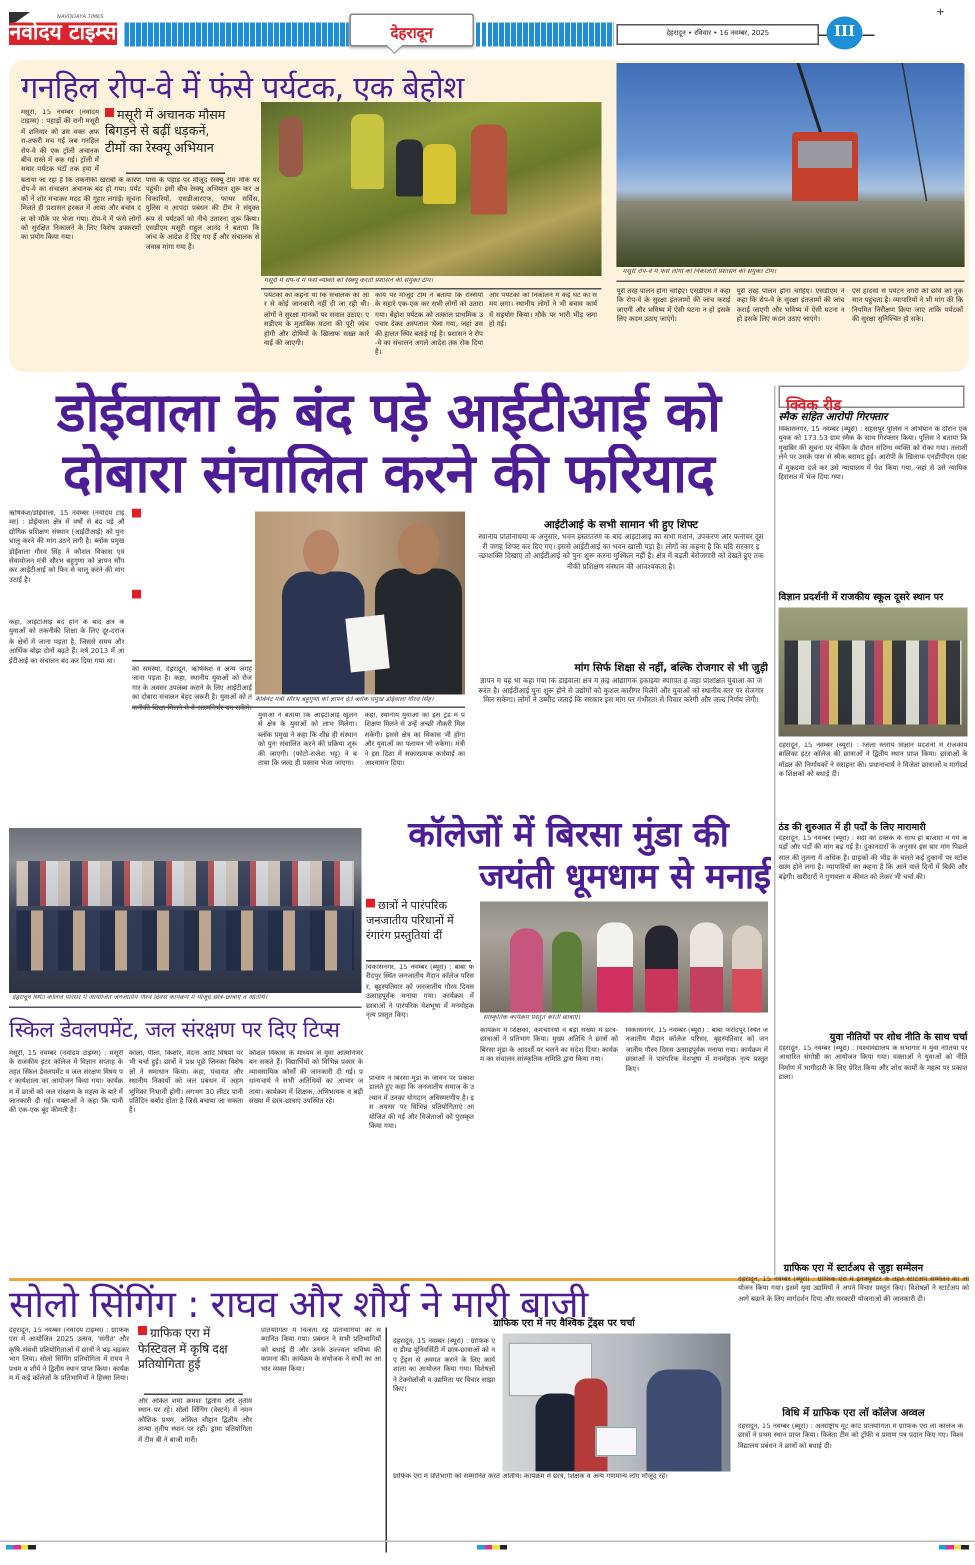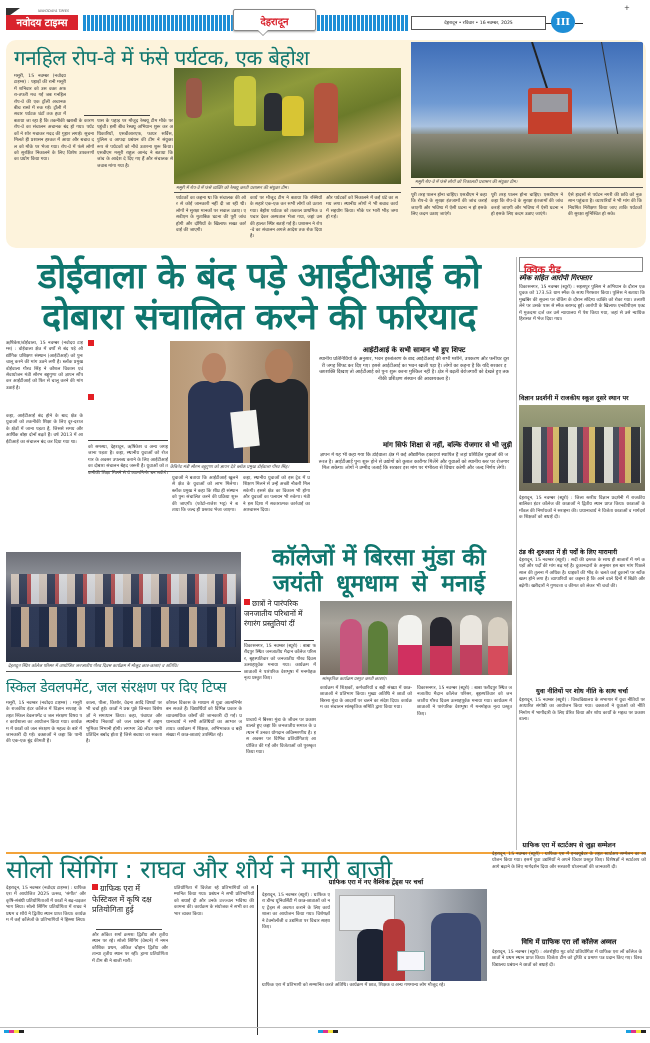--- a/index.html
+++ b/index.html
@@ -1,36 +1,36 @@
 <!DOCTYPE html>
 <html><head>
 <meta charset="utf-8">
 <style>
 *{box-sizing:border-box;margin:0;padding:0}
 html,body{width:650px;height:1043px;overflow:hidden;background:#fff}
 body{font-family:"DejaVu Sans","Liberation Sans",sans-serif;color:#111;position:relative}
 .abs{position:absolute}
 .txt{font-size:4.6px;line-height:6.4px;color:#333;text-align:justify;overflow:hidden;word-break:break-all}
 .cap{font-size:4.4px;color:#444;font-style:italic;line-height:6px;white-space:nowrap;overflow:hidden}
-.hl{font-family:"DejaVu Sans",sans-serif;font-weight:bold;color:#0f766e;white-space:nowrap;overflow:hidden}
+.hl{font-family:"DejaVu Sans",sans-serif;font-weight:bold;color:#4c1d95;white-space:nowrap;overflow:hidden}
 .kicker{font-size:8.5px;line-height:11px;color:#222;font-family:"DejaVu Sans Condensed","DejaVu Sans",sans-serif}
 .kicker .sq{display:inline-block;width:6px;height:6px;background:#e31e24;margin-right:2px;vertical-align:1px}
 .sub{font-size:7px;font-weight:bold;color:#111;line-height:9px;white-space:nowrap;overflow:hidden;text-align:center}
 .photo{overflow:hidden}
 .hr{background:#555;height:1px}
 
 .stripe{background:repeating-linear-gradient(90deg,#1e8ed6 0 3px,#fff 3px 4px);height:16px}
 </style>
 </head>
 <body>
 
 <div class="abs" style="left:0;top:0;width:650px;height:38px;">
   <div class="abs" style="left:38px;top:9px;font-size:3.5px;color:#555;font-style:italic;">NAVODAYA TIMES</div>
   <div class="abs" style="left:6px;top:8px;width:14px;height:10px;background:#333;clip-path:polygon(0 0,100% 0,0 100%);"></div>
-  <div class="abs" style="left:6px;top:15px;width:72px;height:15px;background:#d9232d;color:#fff;font-weight:bold;font-size:10px;line-height:15px;text-align:center;white-space:nowrap;">
+  <div class="abs" style="left:6px;top:15px;width:72px;height:15px;background:#d9232d;color:#fff;font-weight:bold;font-size:14px;line-height:15px;text-align:center;white-space:nowrap;">
     <span>नवोदय टाइम्स</span>
   </div>
   <div class="abs stripe" style="left:83px;top:15px;width:150px;"></div>
   <div class="abs" style="left:233px;top:9px;width:83px;height:22px;background:#fff;border:1px solid #888;border-radius:2px;box-shadow:0 1px 2px #aaa;text-align:center;">
     <span style="color:#d9232d;font-weight:bold;font-size:10px;line-height:20px;">देहरादून</span>
   </div>
   <div class="abs" style="left:258px;top:30px;width:0;height:0;border-left:5px solid transparent;border-right:5px solid transparent;border-top:5px solid #fff;filter:drop-shadow(0 1px 0 #888);"></div>
   <div class="abs stripe" style="left:317px;top:15px;width:92px;"></div>
   <div class="abs" style="left:411px;top:16px;width:135px;height:14px;border:1px solid #555;font-size:4.6px;line-height:12px;text-align:center;color:#222;white-space:nowrap;overflow:hidden;">
     <span>देहरादून • रविवार • 16 नवम्बर, 2025</span>
@@ -40,20 +40,23 @@
     <span>III</span>
   </div>
   <div class="abs" style="left:575px;top:23px;width:8px;height:1px;background:#333;"></div>
   <div class="abs" style="left:624px;top:4px;font-size:7px;color:#333;">+</div>
 </div>
 
 <div class="abs" style="left:6px;top:40px;width:640px;height:208px;background:#fdf3dc;border-radius:10px;overflow:hidden;">
   <div class="abs hl" style="left:8px;top:5px;width:312px;font-size:20.5px;font-weight:normal;line-height:26px;letter-spacing:-0.3px;">गनहिल रोप-वे में फंसे पर्यटक, एक बेहोश</div>
 
   <div class="abs txt" style="left:8px;top:33px;width:52px;height:43px;">मसूरी, 15 नवम्बर (नवोदय टाइम्स) : पहाड़ों की रानी मसूरी में शनिवार को उस वक्त अफरा-तफरी मच गई जब गनहिल रोप-वे की एक ट्रॉली अचानक बीच रास्ते में रुक गई। ट्रॉली में सवार पर्यटक घंटों तक हवा में लटके रहे। इनमें से एक पर्यटक की हालत बिगड़ने से वह बेहोश हो गया।</div>
+  <div class="abs kicker" style="left:64px;top:32px;width:84px;height:42px;overflow:hidden;">
+    <span class="sq"></span><span>मसूरी में अचानक मौसम बिगड़ने से बढ़ीं धड़कनें, टीमों का रेस्क्यू अभियान</span>
+  </div>
   <div class="abs" style="left:78px;top:75px;width:66px;height:1.2px;background:#444;"></div>
   <div class="abs txt" style="left:8px;top:78px;width:80px;height:128px;">बताया जा रहा है कि तकनीकी खराबी के कारण रोप-वे का संचालन अचानक बंद हो गया। पर्यटकों ने शोर मचाकर मदद की गुहार लगाई। सूचना मिलते ही प्रशासन हरकत में आया और बचाव दल को मौके पर भेजा गया। रोप-वे में फंसे लोगों को सुरक्षित निकालने के लिए विशेष उपकरणों का प्रयोग किया गया।</div>
   <div class="abs txt" style="left:91px;top:78px;width:76px;height:128px;">पास के पहाड़ पर मौजूद रेस्क्यू टीम मौके पर पहुंची। इसी बीच रेस्क्यू अभियान शुरू कर अधिकारियों, एसडीआरएफ, फायर सर्विस, पुलिस व आपदा प्रबंधन की टीम ने संयुक्त रूप से पर्यटकों को नीचे उतारना शुरू किया। एसडीएम मसूरी राहुल आनंद ने बताया कि जांच के आदेश दे दिए गए हैं और संचालक से जवाब मांगा गया है।</div>
 
   <div class="abs photo" style="left:168px;top:28px;width:227px;height:116px;background:linear-gradient(160deg,#5a6a2e 0%,#8e9a3b 30%,#6b7a2a 55%,#b7a35a 75%,#4d5a24 100%);">
     <div class="abs" style="left:60px;top:8px;width:22px;height:50px;background:#c8c640;border-radius:6px 6px 2px 2px;"></div>
     <div class="abs" style="left:90px;top:25px;width:18px;height:38px;background:#2b2e33;border-radius:6px 6px 2px 2px;"></div>
     <div class="abs" style="left:108px;top:28px;width:22px;height:40px;background:#d8c534;border-radius:6px 6px 2px 2px;"></div>
     <div class="abs" style="left:140px;top:15px;width:24px;height:60px;background:#b4553e;border-radius:8px 8px 2px 2px;"></div>
     <div class="abs" style="left:12px;top:10px;width:16px;height:40px;background:#9a5a48;border-radius:6px;"></div>
@@ -110,21 +113,21 @@
 <div class="abs txt" style="left:318px;top:452px;width:192px;height:72px;text-align:center;font-size:4.8px;line-height:6.6px;">ज्ञापन में यह भी कहा गया कि डोईवाला क्षेत्र में कई औद्योगिक इकाइयां स्थापित हैं जहां प्रशिक्षित युवाओं की जरूरत है। आईटीआई पुनः शुरू होने से उद्योगों को कुशल कारीगर मिलेंगे और युवाओं को स्थानीय स्तर पर रोजगार मिल सकेगा। लोगों ने उम्मीद जताई कि सरकार इस मांग पर गंभीरता से विचार करेगी और जल्द निर्णय लेगी।</div>
 
 <div class="abs photo" style="left:6px;top:552px;width:235px;height:110px;background:linear-gradient(180deg,#6e7078 0%,#8a8d94 20%,#3b4158 50%,#2d3446 100%);">
   <div class="abs" style="left:5px;top:22px;width:225px;height:30px;background:repeating-linear-gradient(90deg,#e8d8c8 0 8px,#2b3550 8px 16px,#c14a4a 16px 20px,#f2f2f2 20px 28px);opacity:.75;"></div>
   <div class="abs" style="left:5px;top:55px;width:225px;height:40px;background:repeating-linear-gradient(90deg,#1f2a44 0 10px,#d4b89a 10px 18px,#2e3a56 18px 28px);opacity:.85;"></div>
 </div>
 <div class="abs cap" style="left:8px;top:663px;width:233px;">देहरादून स्थित कॉलेज परिसर में आयोजित जनजातीय गौरव दिवस कार्यक्रम में मौजूद छात्र-छात्राएं व अतिथि।</div>
 <div class="abs hr" style="left:6px;top:671px;width:235px;"></div>
 
 <div class="abs hl" style="left:244px;top:543px;width:270px;font-size:23px;line-height:28px;text-align:center;">कॉलेजों में बिरसा मुंडा की</div>
-<div class="abs hl" style="left:244px;top:571px;width:270px;font-size:23px;line-height:28px;text-align:center;font-family:Liberation Mono, monospace;">जयंती धूमधाम से मनाई</div>
+<div class="abs hl" style="left:244px;top:571px;width:270px;font-size:23px;line-height:28px;text-align:right;">जयंती धूमधाम से मनाई</div>
 <div class="abs kicker" style="left:244px;top:599px;width:72px;height:40px;overflow:hidden;font-size:7.5px;line-height:10px;">
   <span class="sq"></span><span>छात्रों ने पारंपरिक जनजातीय परिधानों में रंगारंग प्रस्तुतियां दीं</span>
 </div>
 <div class="abs" style="left:244px;top:640px;width:70px;height:1.2px;background:#444;"></div>
 <div class="abs txt" style="left:244px;top:643px;width:72px;height:72px;">विकासनगर, 15 नवम्बर (ब्यूरो) : बाबा फरीदपुर स्थित जनजातीय मैदान कॉलेज परिसर, बृहस्पतिवार को जनजातीय गौरव दिवस उत्साहपूर्वक मनाया गया। कार्यक्रम में छात्राओं ने पारंपरिक वेशभूषा में मनमोहक नृत्य प्रस्तुत किए।</div>
 <div class="abs txt" style="left:246px;top:717px;width:70px;height:130px;">प्राचार्य ने बिरसा मुंडा के जीवन पर प्रकाश डालते हुए कहा कि जनजातीय समाज के उत्थान में उनका योगदान अविस्मरणीय है। इस अवसर पर विभिन्न प्रतियोगिताएं आयोजित की गईं और विजेताओं को पुरस्कृत किया गया।</div>
 <div class="abs photo" style="left:320px;top:601px;width:192px;height:74px;background:linear-gradient(180deg,#8f8e88 0%,#a9a59c 30%,#7a6f64 100%);">
   <div class="abs" style="left:20px;top:18px;width:22px;height:56px;background:#c7567e;border-radius:10px 10px 2px 2px;"></div>
   <div class="abs" style="left:48px;top:20px;width:20px;height:54px;background:#5d7f3a;border-radius:10px 10px 2px 2px;"></div>
   <div class="abs" style="left:78px;top:14px;width:24px;height:60px;background:linear-gradient(180deg,#f2f2ee 0 50%,#d03060 50%);border-radius:10px 10px 2px 2px;"></div>
@@ -147,21 +150,21 @@
   </div>
   <div class="abs sub" style="left:2px;top:17px;width:126px;text-align:left;font-style:italic;">स्मैक सहित आरोपी गिरफ्तार</div>
   <div class="abs txt" style="left:2px;top:27px;width:126px;height:108px;">विकासनगर, 15 नवम्बर (ब्यूरो) : सहसपुर पुलिस ने अभियान के दौरान एक युवक को 173.53 ग्राम स्मैक के साथ गिरफ्तार किया। पुलिस ने बताया कि मुखबिर की सूचना पर चेकिंग के दौरान संदिग्ध व्यक्ति को रोका गया। तलाशी लेने पर उसके पास से स्मैक बरामद हुई। आरोपी के खिलाफ एनडीपीएस एक्ट में मुकदमा दर्ज कर उसे न्यायालय में पेश किया गया, जहां से उसे न्यायिक हिरासत में भेज दिया गया।</div>
   <div class="abs sub" style="left:2px;top:137px;width:126px;text-align:left;font-size:6.4px;">विज्ञान प्रदर्शनी में राजकीय स्कूल दूसरे स्थान पर</div>
   <div class="abs photo" style="left:2px;top:148px;width:126px;height:86px;background:linear-gradient(180deg,#9ea07c 0%,#8a8f6e 35%,#6e6a58 100%);">
     <div class="abs" style="left:4px;top:22px;width:118px;height:56px;background:repeating-linear-gradient(90deg,#1f2230 0 9px,#f1f0ea 9px 18px,#3a3f58 18px 24px,#c43a5a 24px 30px,#e6c56a 30px 36px);opacity:.8;"></div>
   </div>
   <div class="abs txt" style="left:2px;top:238px;width:126px;height:50px;">देहरादून, 15 नवम्बर (ब्यूरो) : जिला स्तरीय विज्ञान प्रदर्शनी में राजकीय बालिका इंटर कॉलेज की छात्राओं ने द्वितीय स्थान प्राप्त किया। छात्राओं के मॉडल की निर्णायकों ने सराहना की। प्रधानाचार्य ने विजेता छात्राओं व मार्गदर्शक शिक्षकों को बधाई दी।</div>
   <div class="abs sub" style="left:2px;top:290px;width:126px;text-align:left;font-size:6.2px;">ठंड की शुरुआत में ही पर्दों के लिए मारामारी</div>
   <div class="abs txt" style="left:2px;top:300px;width:126px;height:128px;">देहरादून, 15 नवम्बर (ब्यूरो) : सर्दी की दस्तक के साथ ही बाजारों में गर्म कपड़ों और पर्दों की मांग बढ़ गई है। दुकानदारों के अनुसार इस बार मांग पिछले साल की तुलना में अधिक है। ग्राहकों की भीड़ के चलते कई दुकानों पर स्टॉक खत्म होने लगा है। व्यापारियों का कहना है कि आने वाले दिनों में बिक्री और बढ़ेगी। खरीदारों ने गुणवत्ता व कीमत को लेकर भी चर्चा की।</div>
-  <div class="abs sub" style="left:2px;top:430px;width:126px;text-align:center;font-size:6.4px;">युवा नीतियों पर शोध नीति के साथ चर्चा</div>
+  <div class="abs sub" style="left:2px;top:430px;width:126px;text-align:right;font-size:6.4px;">युवा नीतियों पर शोध नीति के साथ चर्चा</div>
   <div class="abs txt" style="left:2px;top:440px;width:126px;height:66px;">देहरादून, 15 नवम्बर (ब्यूरो) : विश्वविद्यालय के सभागार में युवा नीतियों पर आधारित संगोष्ठी का आयोजन किया गया। वक्ताओं ने युवाओं को नीति निर्माण में भागीदारी के लिए प्रेरित किया और शोध कार्यों के महत्व पर प्रकाश डाला।</div>
 </div>
 
 <div class="abs" style="left:6px;top:852px;width:640px;height:1.5px;background:#f2a33a;"></div>
 
 <div class="abs hl" style="left:6px;top:855px;width:480px;font-size:25px;line-height:30px;font-weight:normal;letter-spacing:-0.3px;">सोलो सिंगिंग : राघव और शौर्य ने मारी बाजी</div>
 <div class="abs txt" style="left:6px;top:885px;width:80px;height:150px;">देहरादून, 15 नवम्बर (नवोदय टाइम्स) : ग्राफिक एरा में आयोजित 2025 उत्सव, 'संगीत' और कृषि-संबंधी प्रतियोगिताओं में छात्रों ने बढ़-चढ़कर भाग लिया। सोलो सिंगिंग प्रतियोगिता में राघव ने प्रथम व शौर्य ने द्वितीय स्थान प्राप्त किया। कार्यक्रम में कई कॉलेजों के प्रतिभागियों ने हिस्सा लिया।</div>
 <div class="abs kicker" style="left:92px;top:884px;width:72px;height:44px;overflow:hidden;font-size:8px;line-height:10.5px;">
   <span class="sq"></span><span>ग्राफिक एरा में फेस्टिवल में कृषि दक्ष प्रतियोगिता हुई</span>
 </div>

